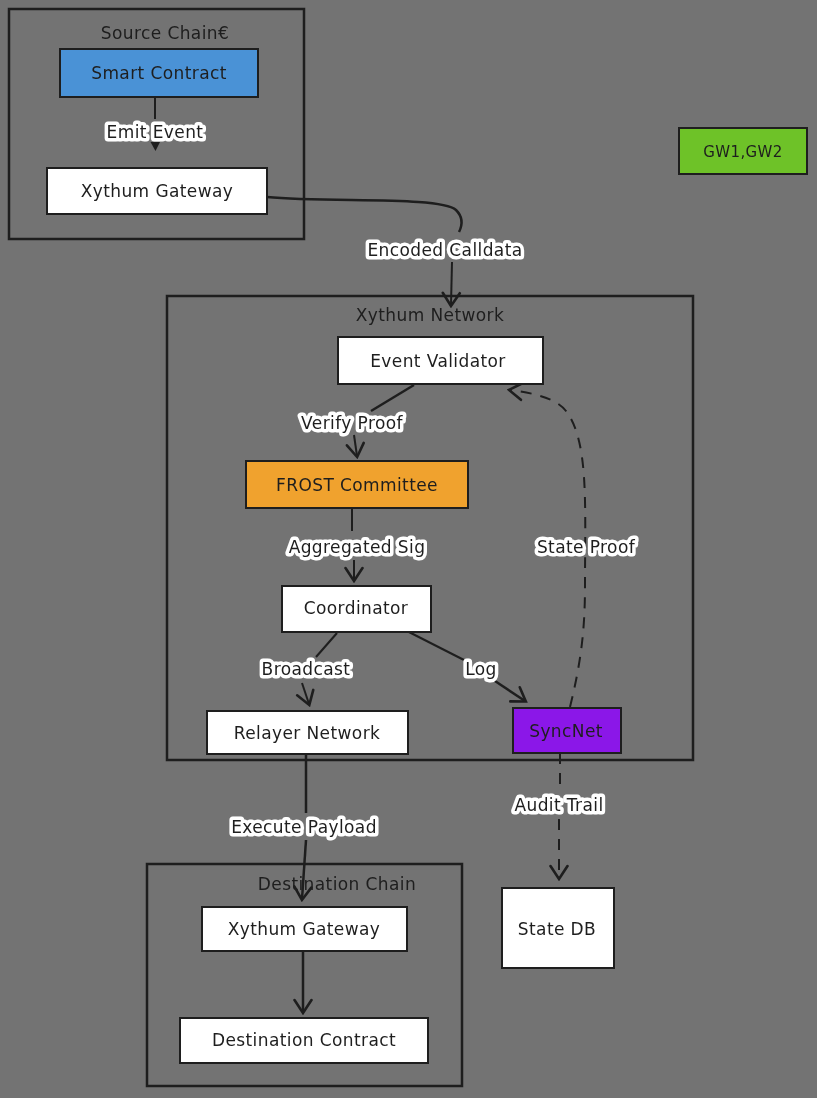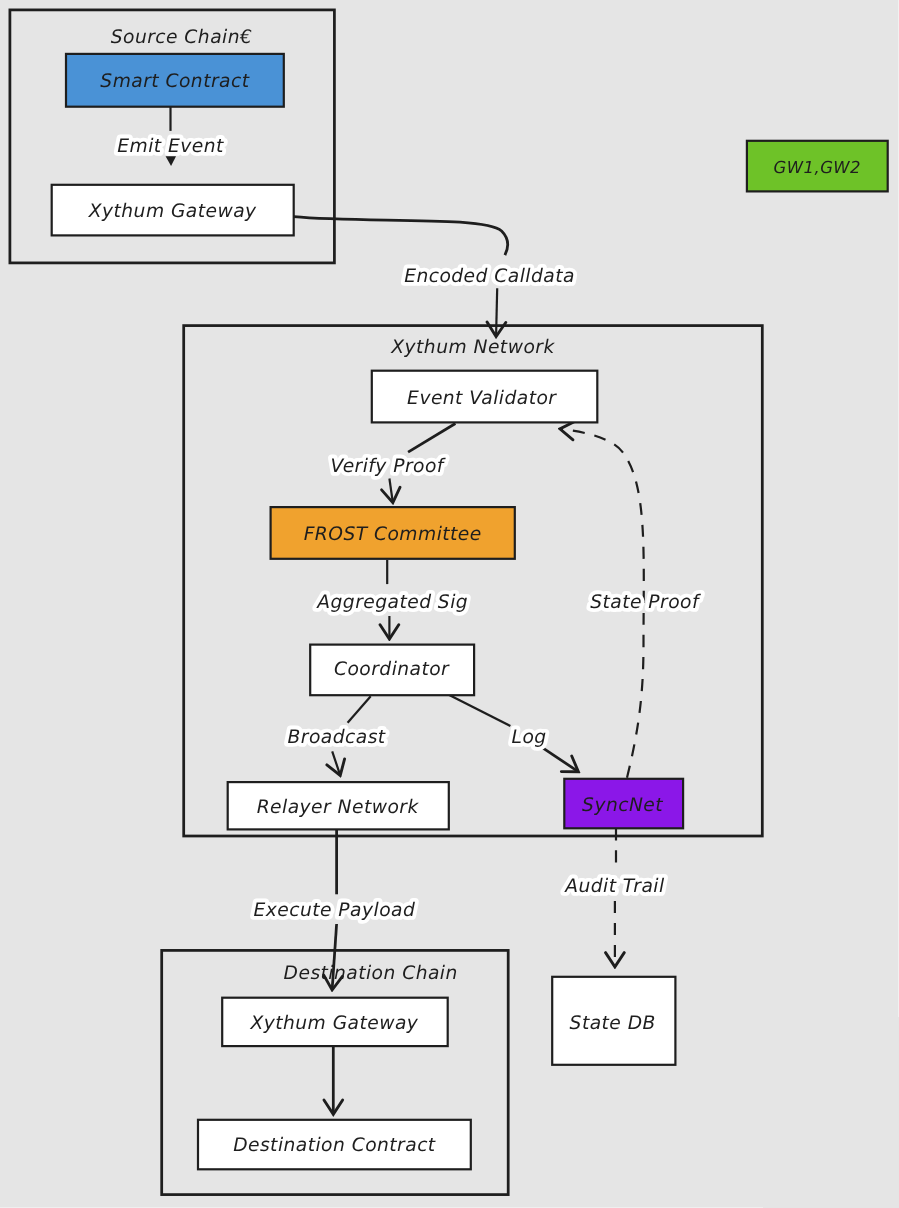--- a/index.html
+++ b/index.html
@@ -1,16 +1,16 @@
 <!DOCTYPE html>
 <html><head>
 <meta charset="utf-8">
 <style>
   html,body{margin:0;padding:0;background:#ffffff;}
-  #canvas{position:relative;width:817px;height:1098px;background:#e5e5e5;overflow:hidden;font-style:italic;}
+  #canvas{position:relative;width:817px;height:1098px;background:#737373;overflow:hidden;}
   svg{position:absolute;left:0;top:0;}
   svg text{
     font-family:"DejaVu Sans",sans-serif;
     font-size:17px;
     fill:#1e1e1e;
     letter-spacing:0.4px;
     text-anchor:middle;
   }
   .node-box{stroke:#1e1e1e;stroke-width:2;}
   .container-box{fill:none;stroke:#1e1e1e;stroke-width:2.5;}

